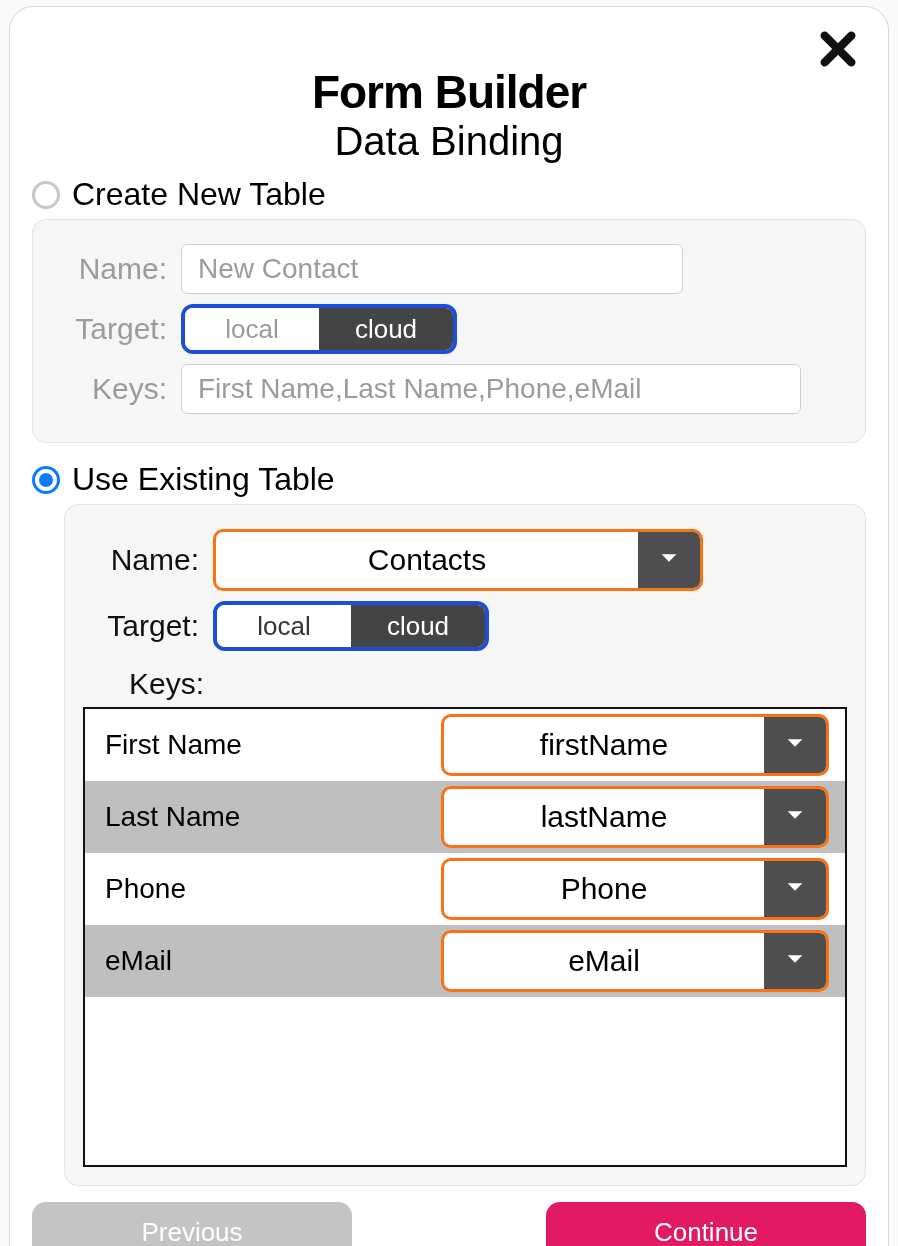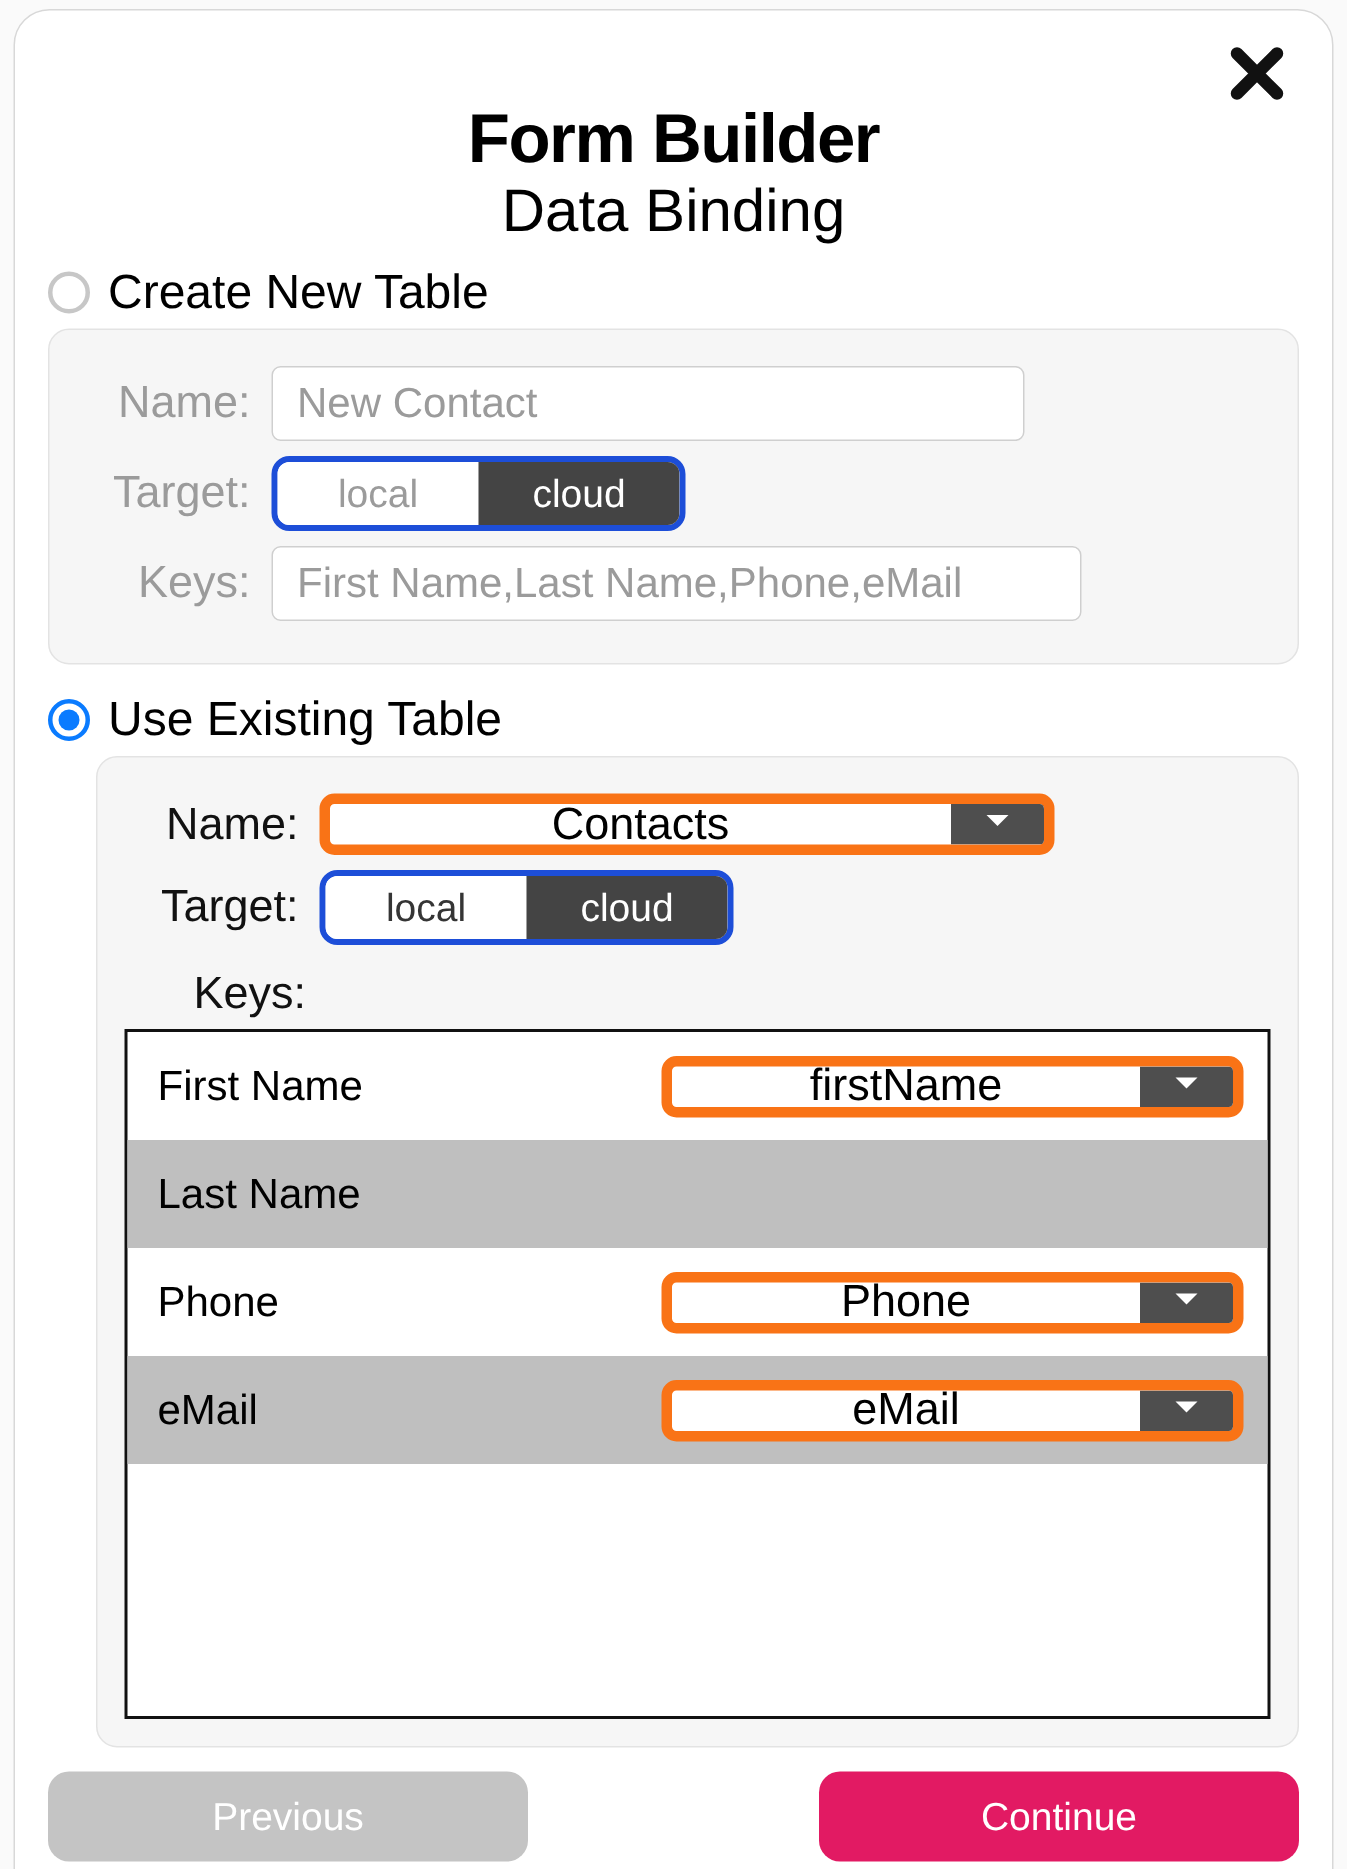--- a/index.html
+++ b/index.html
@@ -100,21 +100,21 @@
     height: 50px;
     border: 1px solid #cfcfcf;
     border-radius: 6px;
     background: #fff;
     font-size: 28px;
     padding: 0 16px;
     display:flex;
     align-items:center;
   }
   .text-input.sm { width: 502px; }
-  .text-input.lg { width: 540px; }
+  .text-input.lg { width: 620px; }
 
   
   .segmented {
     display: inline-flex;
     border: 4px solid #1d4ed8;
     border-radius: 12px;
     overflow: hidden;
     height: 50px;
   }
   .seg-btn {
@@ -131,22 +131,22 @@
     color: #fff;
   }
   .seg-btn.inactive {
     color: #353535;
   }
 
   
   .combo {
     display: flex;
     align-items: stretch;
-    height: 41px;
-    border: 7px solid #f97316;
+    height: 62px;
+    border: 3px solid #f97316;
     border-radius: 10px;
     overflow: hidden;
     background: #fff;
   }
   .combo .combo-text {
     flex: 1;
     display:flex;
     align-items:center;
     justify-content:center;
     font-size: 30px;
@@ -296,20 +296,28 @@
           <div class="combo-btn">
             <span><svg viewBox="0 0 24 24">
                   <path d="M4 8 L12 16 L20 8 Z"></path>
                 </svg></span>
           </div>
         </div>
       </div>
 
       <div class="key-row alt">
         <div class="src">Last Name</div>
+        <div class="combo md">
+          <div class="combo-text">lastName</div>
+          <div class="combo-btn">
+            <span><svg viewBox="0 0 24 24">
+                  <path d="M4 8 L12 16 L20 8 Z"></path>
+                </svg></span>
+          </div>
+        </div>
       </div>
 
       <div class="key-row">
         <div class="src">Phone</div>
         <div class="combo md">
           <div class="combo-text">Phone</div>
           <div class="combo-btn">
             <span><svg viewBox="0 0 24 24">
                   <path d="M4 8 L12 16 L20 8 Z"></path>
                 </svg></span>

